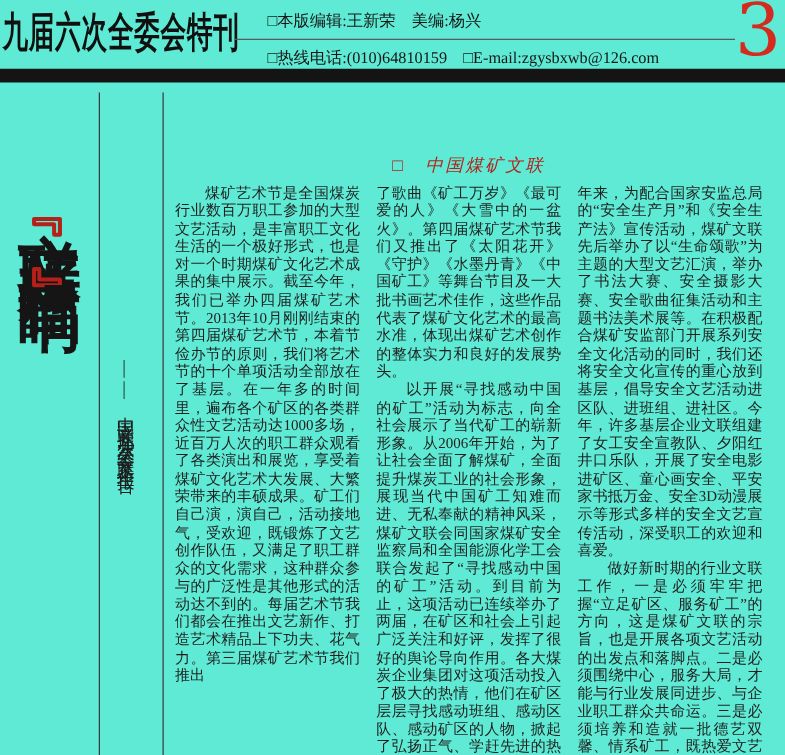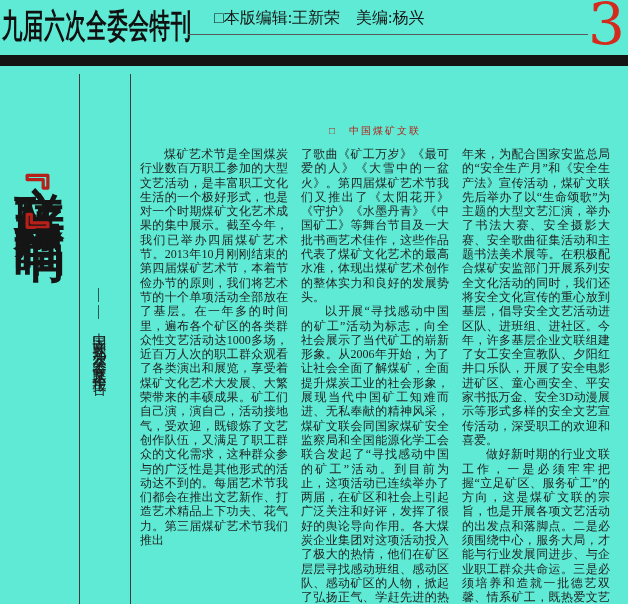--- a/index.html
+++ b/index.html
@@ -4,21 +4,21 @@
 <style>
   html,body{margin:0;padding:0;background:#ffffff;}
   .page{position:relative;width:628px;height:604px;background:#5eead4;overflow:hidden;
         font-family:"Liberation Serif","DejaVu Serif",serif;color:#1b1b1b;}
 
   
   .masthead{position:absolute;left:2px;top:8px;white-space:nowrap;
             font-family:"Liberation Sans","DejaVu Sans",sans-serif;
             font-weight:900;font-size:33px;line-height:36px;color:#101010;
             transform:scaleX(0.62);transform-origin:left top;letter-spacing:1px;}
-  .header-info{position:absolute;left:188px;top:5px;width:400px;font-size:16px;color:#161616;}
+  .header-info{position:absolute;left:188px;top:5px;width:400px;font-size:13px;color:#161616;}
   .header-info .row1{padding:3px 0 5px 26px;border-bottom:1px solid #5a5a5a;white-space:nowrap;}
   .header-info .row2{padding:5px 0 0 26px;white-space:nowrap;}
   .page-number{position:absolute;right:3px;top:-6px;font-size:58px;line-height:60px;
                font-family:"DejaVu Serif","Liberation Serif",serif;color:#d42b1e;}
   .header-bar{position:absolute;left:0;top:55px;width:628px;height:11px;background:#141414;}
 
   
   .side-title{position:absolute;left:6px;top:146px;height:458px;overflow:hidden;
               writing-mode:vertical-rl;
               font-family:"Liberation Sans","DejaVu Sans",sans-serif;
@@ -29,39 +29,40 @@
   .side-subtitle{position:absolute;left:90px;top:288px;height:316px;overflow:hidden;
                  writing-mode:vertical-rl;font-size:14px;letter-spacing:3px;color:#1c1c1c;}
 
   
   .article-title{position:absolute;left:140px;top:80px;width:470px;text-align:center;
                  font-family:"Liberation Sans","DejaVu Sans",sans-serif;
                  font-weight:900;font-size:38px;line-height:40px;letter-spacing:3px;
                  color:#b5211a;white-space:nowrap;}
   .article-title .gap{display:inline-block;width:30px;}
   .article-byline{position:absolute;left:140px;top:124px;width:470px;text-align:center;
-                  font-size:10px;letter-spacing:2px;color:#b5211a;}
+                  font-size:14px;letter-spacing:2px;color:#b5211a;font-style:italic;}
 
   
   .body-cols{position:absolute;left:140px;top:147px;width:470px;height:457px;
              overflow:hidden;display:flex;}
   .col{width:148px;margin-right:13px;font-size:12px;line-height:14.3px;
        text-align:justify;color:#1f1f1f;}
   .col:last-child{margin-right:0;}
   .col p{margin:0;}
   .col p.indent{text-indent:2em;}
 </style>
 </head>
 <body>
 
 <div class="page">
 
   <div class="masthead">九届六次全委会特刊</div>
   <div class="header-info">
     <div class="row1">□本版编辑:王新荣　美编:杨兴</div>
+    <div class="row2">□热线电话:(010)64810159　□E-mail:zgysbxwb@126.com</div>
   </div>
   <div class="page-number">3</div>
   <div class="header-bar"></div>
 
   <div class="side-title"><span>文联</span><span class="q">『</span><span>好声音</span><span class="q">』</span><span>唱响</span></div>
   <div class="side-rule-a"></div>
   <div class="side-subtitle">——中国文联九届六次全委会文联工作报告</div>
   <div class="side-rule-b"></div>
 
   <div class="article-byline">□　中国煤矿文联</div>

